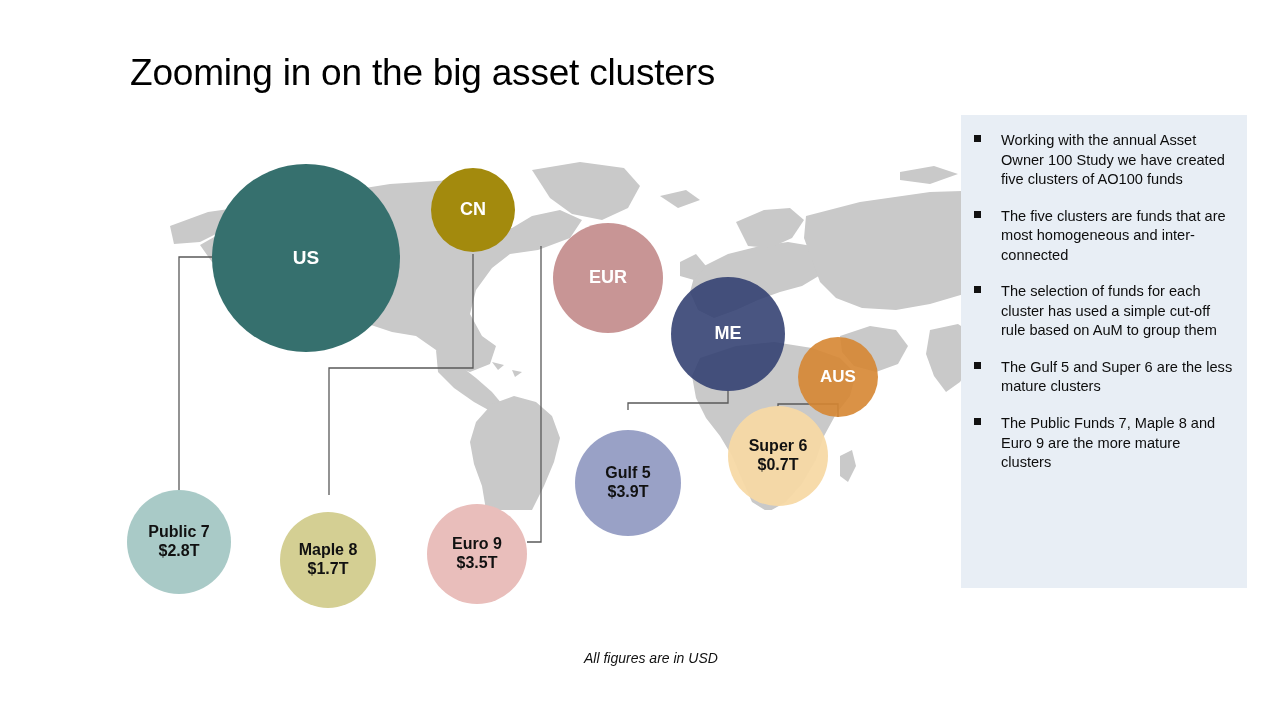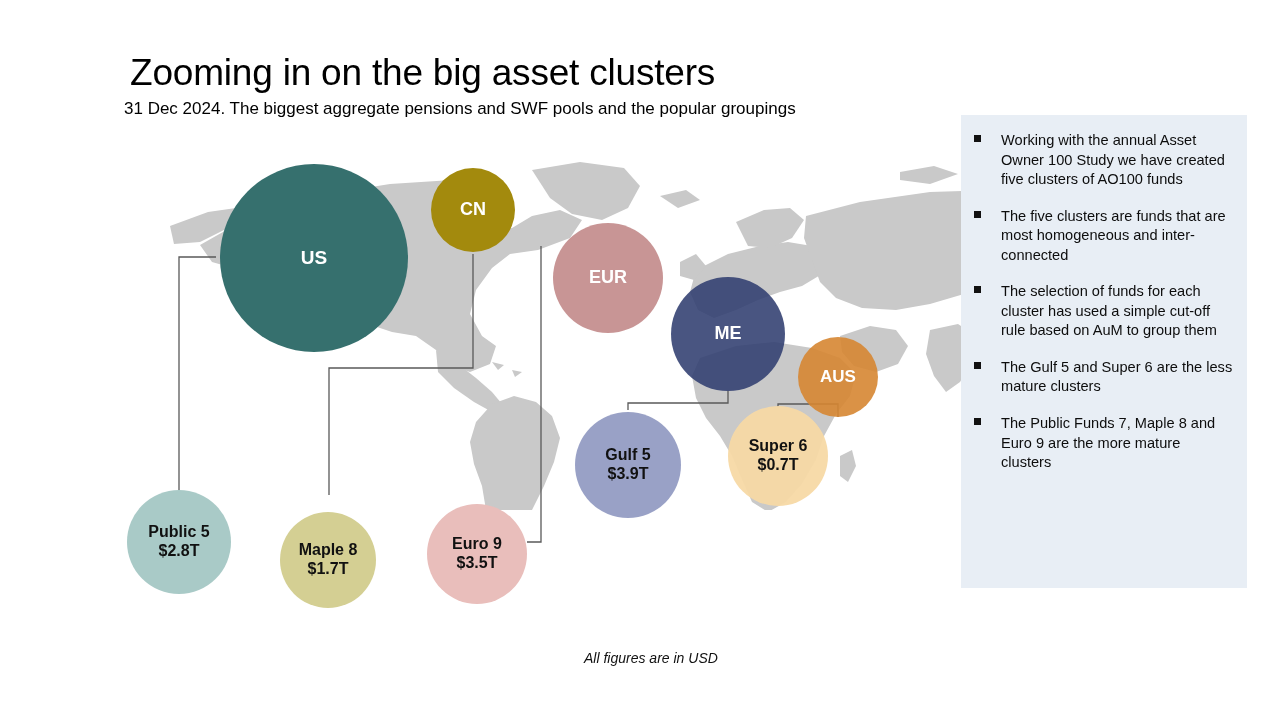--- a/index.html
+++ b/index.html
@@ -122,67 +122,66 @@
   <svg id="connectors" viewBox="0 0 1280 720">
     <g fill="none" stroke="#595959" stroke-width="1.3">
       <path d="M216 257 L179 257 L179 492"></path>
       <path d="M473 254 L473 368 L329 368 L329 495"></path>
       <path d="M541 246 L541 542 L527 542"></path>
       <path d="M728 391 L728 403 L628 403 L628 410"></path>
       <path d="M838 417 L838 404 L778 404 L778 407"></path>
     </g>
   </svg>
 
-  <div class="bubble" style="left:220px;top:164px;width:188px;height:188px;background:#36706e;color:#ffffff;font-size:19px;">
+  <div class="bubble" style="left:212px;top:164px;width:188px;height:188px;background:#36706e;color:#ffffff;font-size:19px;">
     <span class="l1">US</span>
   </div>
 
   <div class="bubble" style="left:431px;top:168px;width:84px;height:84px;background:#a38a0d;color:#ffffff;font-size:18px;text-align:center;">
     <span class="l1">CN</span>
   </div>
 
   <div class="bubble" style="left:553px;top:223px;width:110px;height:110px;background:rgba(186,122,122,0.80);color:#ffffff;font-size:18px;">
     <span class="l1">EUR</span>
   </div>
 
   <div class="bubble" style="left:671px;top:277px;width:114px;height:114px;background:rgba(48,62,112,0.88);color:#ffffff;font-size:18px;">
     <span class="l1">ME</span>
   </div>
 
   <div class="bubble" style="left:798px;top:337px;width:80px;height:80px;background:rgba(214,134,50,0.90);color:#ffffff;font-size:17px;">
     <span class="l1">AUS</span>
   </div>
 
   <div class="bubble" style="left:127px;top:490px;width:104px;height:104px;background:#a9cac7;color:#111111;font-size:16px;">
-    <span class="l1">Public 5</span>
+    <span class="l1">Public 7</span>
     <span class="l2">$2.8T</span>
   </div>
 
   <div class="bubble" style="left:280px;top:512px;width:96px;height:96px;background:#d4cf93;color:#111111;font-size:16px;">
     <span class="l1">Maple 8</span>
     <span class="l2">$1.7T</span>
   </div>
 
   <div class="bubble" style="left:427px;top:504px;width:100px;height:100px;background:#e9bebb;color:#111111;font-size:16px;">
     <span class="l1">Euro 9</span>
     <span class="l2">$3.5T</span>
   </div>
 
-  <div class="bubble" style="left:575px;top:412px;width:106px;height:106px;background:rgba(144,153,193,0.92);color:#111111;font-size:16px;">
+  <div class="bubble" style="left:575px;top:430px;width:106px;height:106px;background:rgba(144,153,193,0.92);color:#111111;font-size:16px;">
     <span class="l1">Gulf 5</span>
     <span class="l2">$3.9T</span>
   </div>
 
   <div class="bubble" style="left:728px;top:406px;width:100px;height:100px;background:rgba(247,217,165,0.95);color:#111111;font-size:16px;">
     <span class="l1">Super 6</span>
     <span class="l2">$0.7T</span>
   </div>
 
   <div id="title">Zooming in on the big asset clusters</div>
-  <div id="subtitle">31 Dec 2024. The biggest aggregate pensions and SWF pools and the popular groupings</div>
   <div id="footnote">All figures are in USD</div>
 
   <div id="panel">
     <div class="bullet" style="padding-top:16px;">
       <span class="marker" style="top:20px;"></span>
       <span>Working with the annual Asset Owner 100 Study we have created five clusters of AO100 funds</span>
     </div>
     <div class="bullet">
       <span class="marker"></span>
       <span>The five clusters are funds that are most homogeneous and inter-connected</span>

